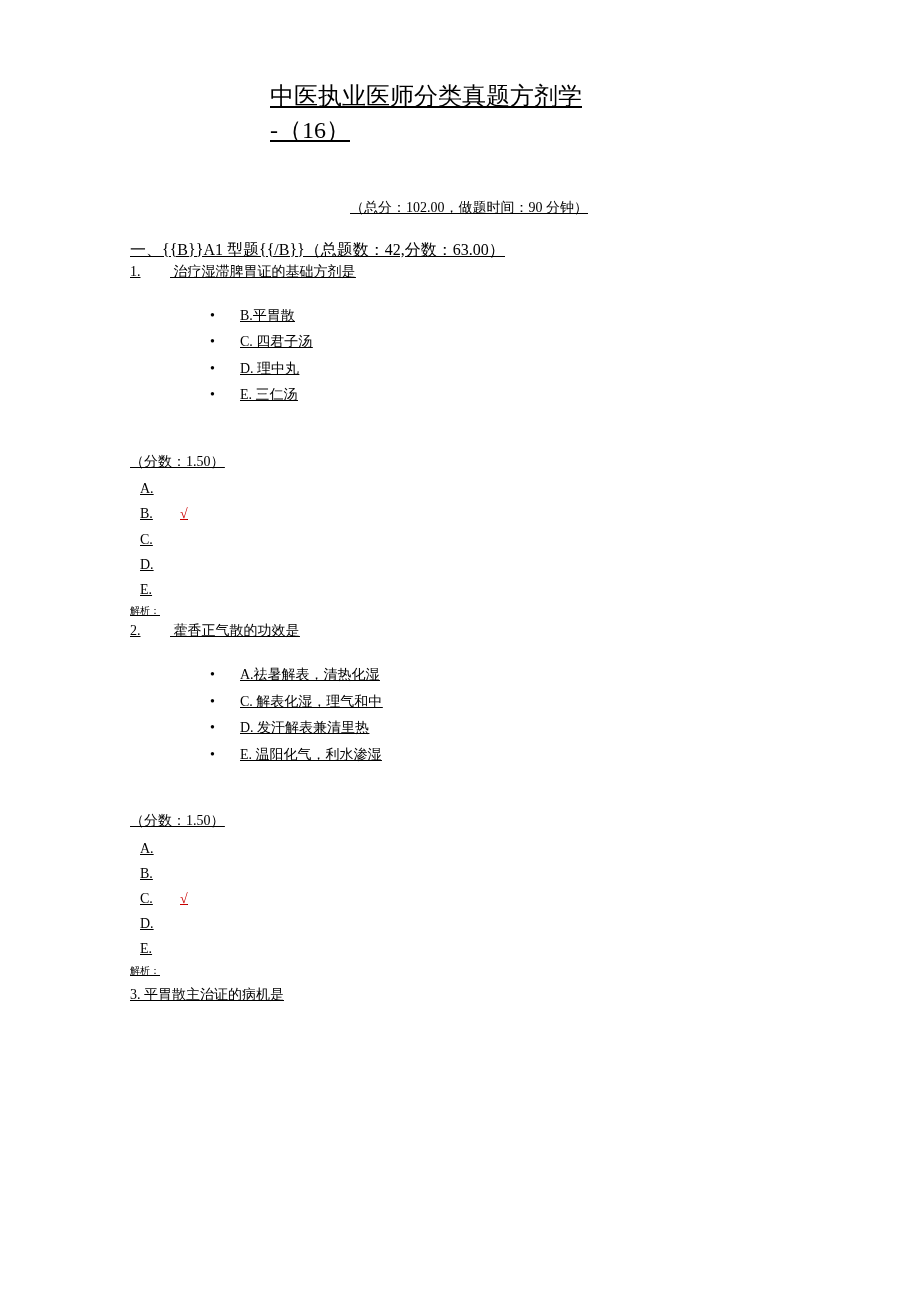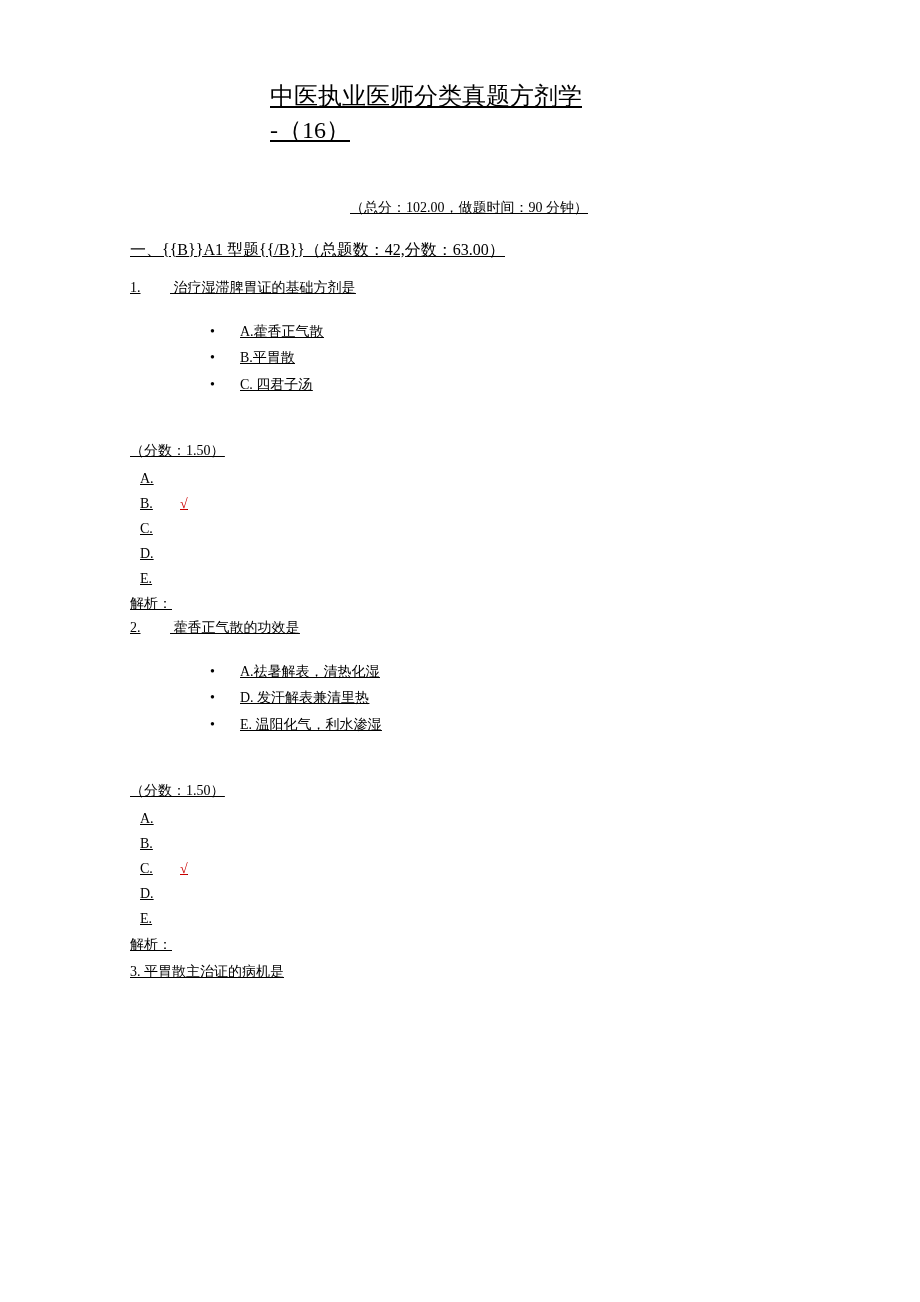--- a/index.html
+++ b/index.html
@@ -27,21 +27,21 @@
     }
     .meta {
       font-size: 14px;
       margin-left: 220px;
       margin-right: 140px;
       line-height: 1.6;
       margin-bottom: 20px;
     }
     .section-header {
       font-size: 16px;
-      margin-bottom: 18px;
+      margin-bottom: 2px;
     }
     .question-stem {
       font-size: 14px;
       margin-bottom: 22px;
     }
     .q-num { display: inline-block; width: 40px; }
     .options-list {
       list-style: none;
       margin-left: 80px;
       margin-bottom: 40px;
@@ -67,56 +67,58 @@
       font-size: 14px;
       line-height: 1.8;
       margin-left: 10px;
     }
     .answer-label { display: inline-block; width: 40px; }
     .check-mark {
       color: #c00;
       font-style: italic;
       font-family: serif;
     }
-    .explain { font-size: 14px; line-height: 1.8; }
+    .explain { font-size: 10px; line-height: 1.8; }
     .q3 { font-size: 14px; line-height: 1.8; margin-top: 2px; }
   </style>
 </head>
 <body>
 
 <div class="title">中医执业医师分类真题方剂学</div>
 <div class="subtitle">-（16）</div>
 
 <div class="meta">（总分：102.00，做题时间：90 分钟）</div>
 
 <div class="section-header">一、{{B}}A1 型题{{/B}}（总题数：42,分数：63.00）</div>
 
 <div class="question-stem">
   <span class="q-num">1.</span>
   <span>治疗湿滞脾胃证的基础方剂是</span>
 </div>
 <ul class="options-list">
-  <li>A.藿香正气散</li>
   <li>B.平胃散</li>
   <li>C. 四君子汤</li>
+  <li>D. 理中丸</li>
+  <li>E. 三仁汤</li>
 </ul>
 <div class="score-line">（分数：1.50）</div>
 <div class="answer-line"><span class="answer-label">A.</span></div>
 <div class="answer-line"><span class="answer-label">B.</span><span class="check-mark">√</span></div>
 <div class="answer-line"><span class="answer-label">C.</span></div>
 <div class="answer-line"><span class="answer-label">D.</span></div>
 <div class="answer-line"><span class="answer-label">E.</span></div>
 <div class="explain">解析：</div>
 
 <div class="question-stem" style="margin-top:2px;">
   <span class="q-num">2.</span>
   <span>藿香正气散的功效是</span>
 </div>
 <ul class="options-list">
   <li>A.祛暑解表，清热化湿</li>
+  <li>C. 解表化湿，理气和中</li>
   <li>D. 发汗解表兼清里热</li>
   <li>E. 温阳化气，利水渗湿</li>
 </ul>
 <div class="score-line">（分数：1.50）</div>
 <div class="answer-line"><span class="answer-label">A.</span></div>
 <div class="answer-line"><span class="answer-label">B.</span></div>
 <div class="answer-line"><span class="answer-label">C.</span><span class="check-mark">√</span></div>
 <div class="answer-line"><span class="answer-label">D.</span></div>
 <div class="answer-line"><span class="answer-label">E.</span></div>
 <div class="explain">解析：</div>

